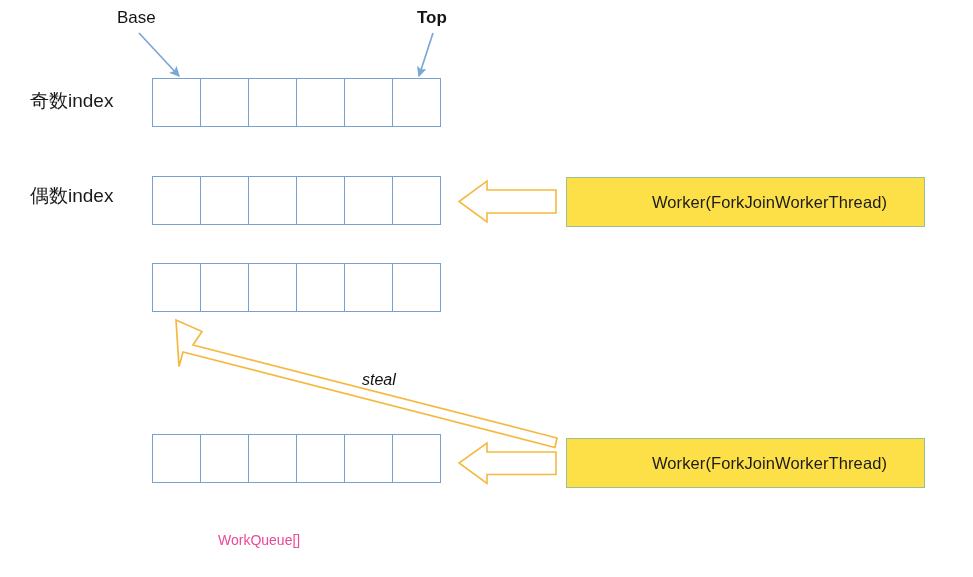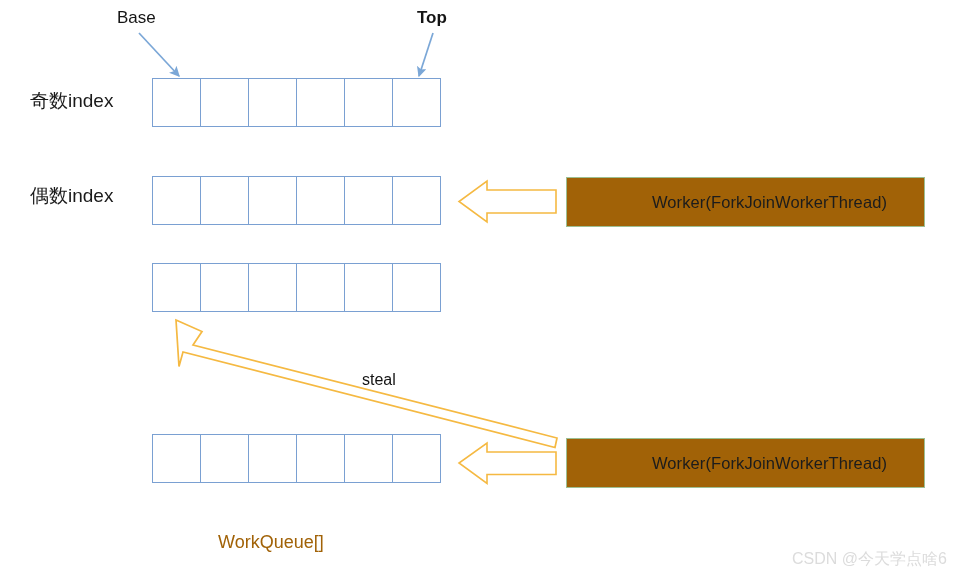--- a/index.html
+++ b/index.html
@@ -51,40 +51,40 @@
   .tip-label {
     position: absolute;
     font-size: 17px;
     color: #141414;
     white-space: nowrap;
   }
   .worker-box {
     position: absolute;
     box-sizing: border-box;
     border: 1px solid #9dbf92;
-    background: #a16207;
+    background: #fde047;
     display: flex;
     align-items: center;
     justify-content: center;
     font-size: 16.5px;
     color: #1c1c1c;
     letter-spacing: 0.1px;
     padding-left: 48px;
   }
   .steal-label {
     position: absolute;
     font-size: 16px;
     color: #121212;
     background: transparent;
     white-space: nowrap;
   }
   .bottom-caption {
     position: absolute;
-    font-size: 18px;
-    color: #a16207;
+    font-size: 14px;
+    color: #ec4899;
     white-space: nowrap;
     text-align: right;
   }
   .watermark {
     position: absolute;
     font-size: 16px;
     color: #dcdcdc;
     white-space: nowrap;
     font-family: "Liberation Sans", "DejaVu Sans", sans-serif;
   }
@@ -162,19 +162,18 @@
   </div>
 
   <div class="worker-box" style="left:566px; top:177px; width:359px; height:50px;">
     <span>Worker(ForkJoinWorkerThread)</span>
   </div>
 
   <div class="worker-box" style="left:566px; top:438px; width:359px; height:50px;">
     <span>Worker(ForkJoinWorkerThread)</span>
   </div>
 
-  <div class="steal-label" style="left:362px; top:371px;">steal</div>
+  <div class="steal-label" style="left:362px; top:371px;font-style:italic;">steal</div>
 
   <div class="bottom-caption" style="left:218px; top:532px;">WorkQueue[]</div>
 
-  <div class="watermark" style="left:792px; top:549px;">CSDN @今天学点啥6</div>
 
 </div>
 
 </body></html>

